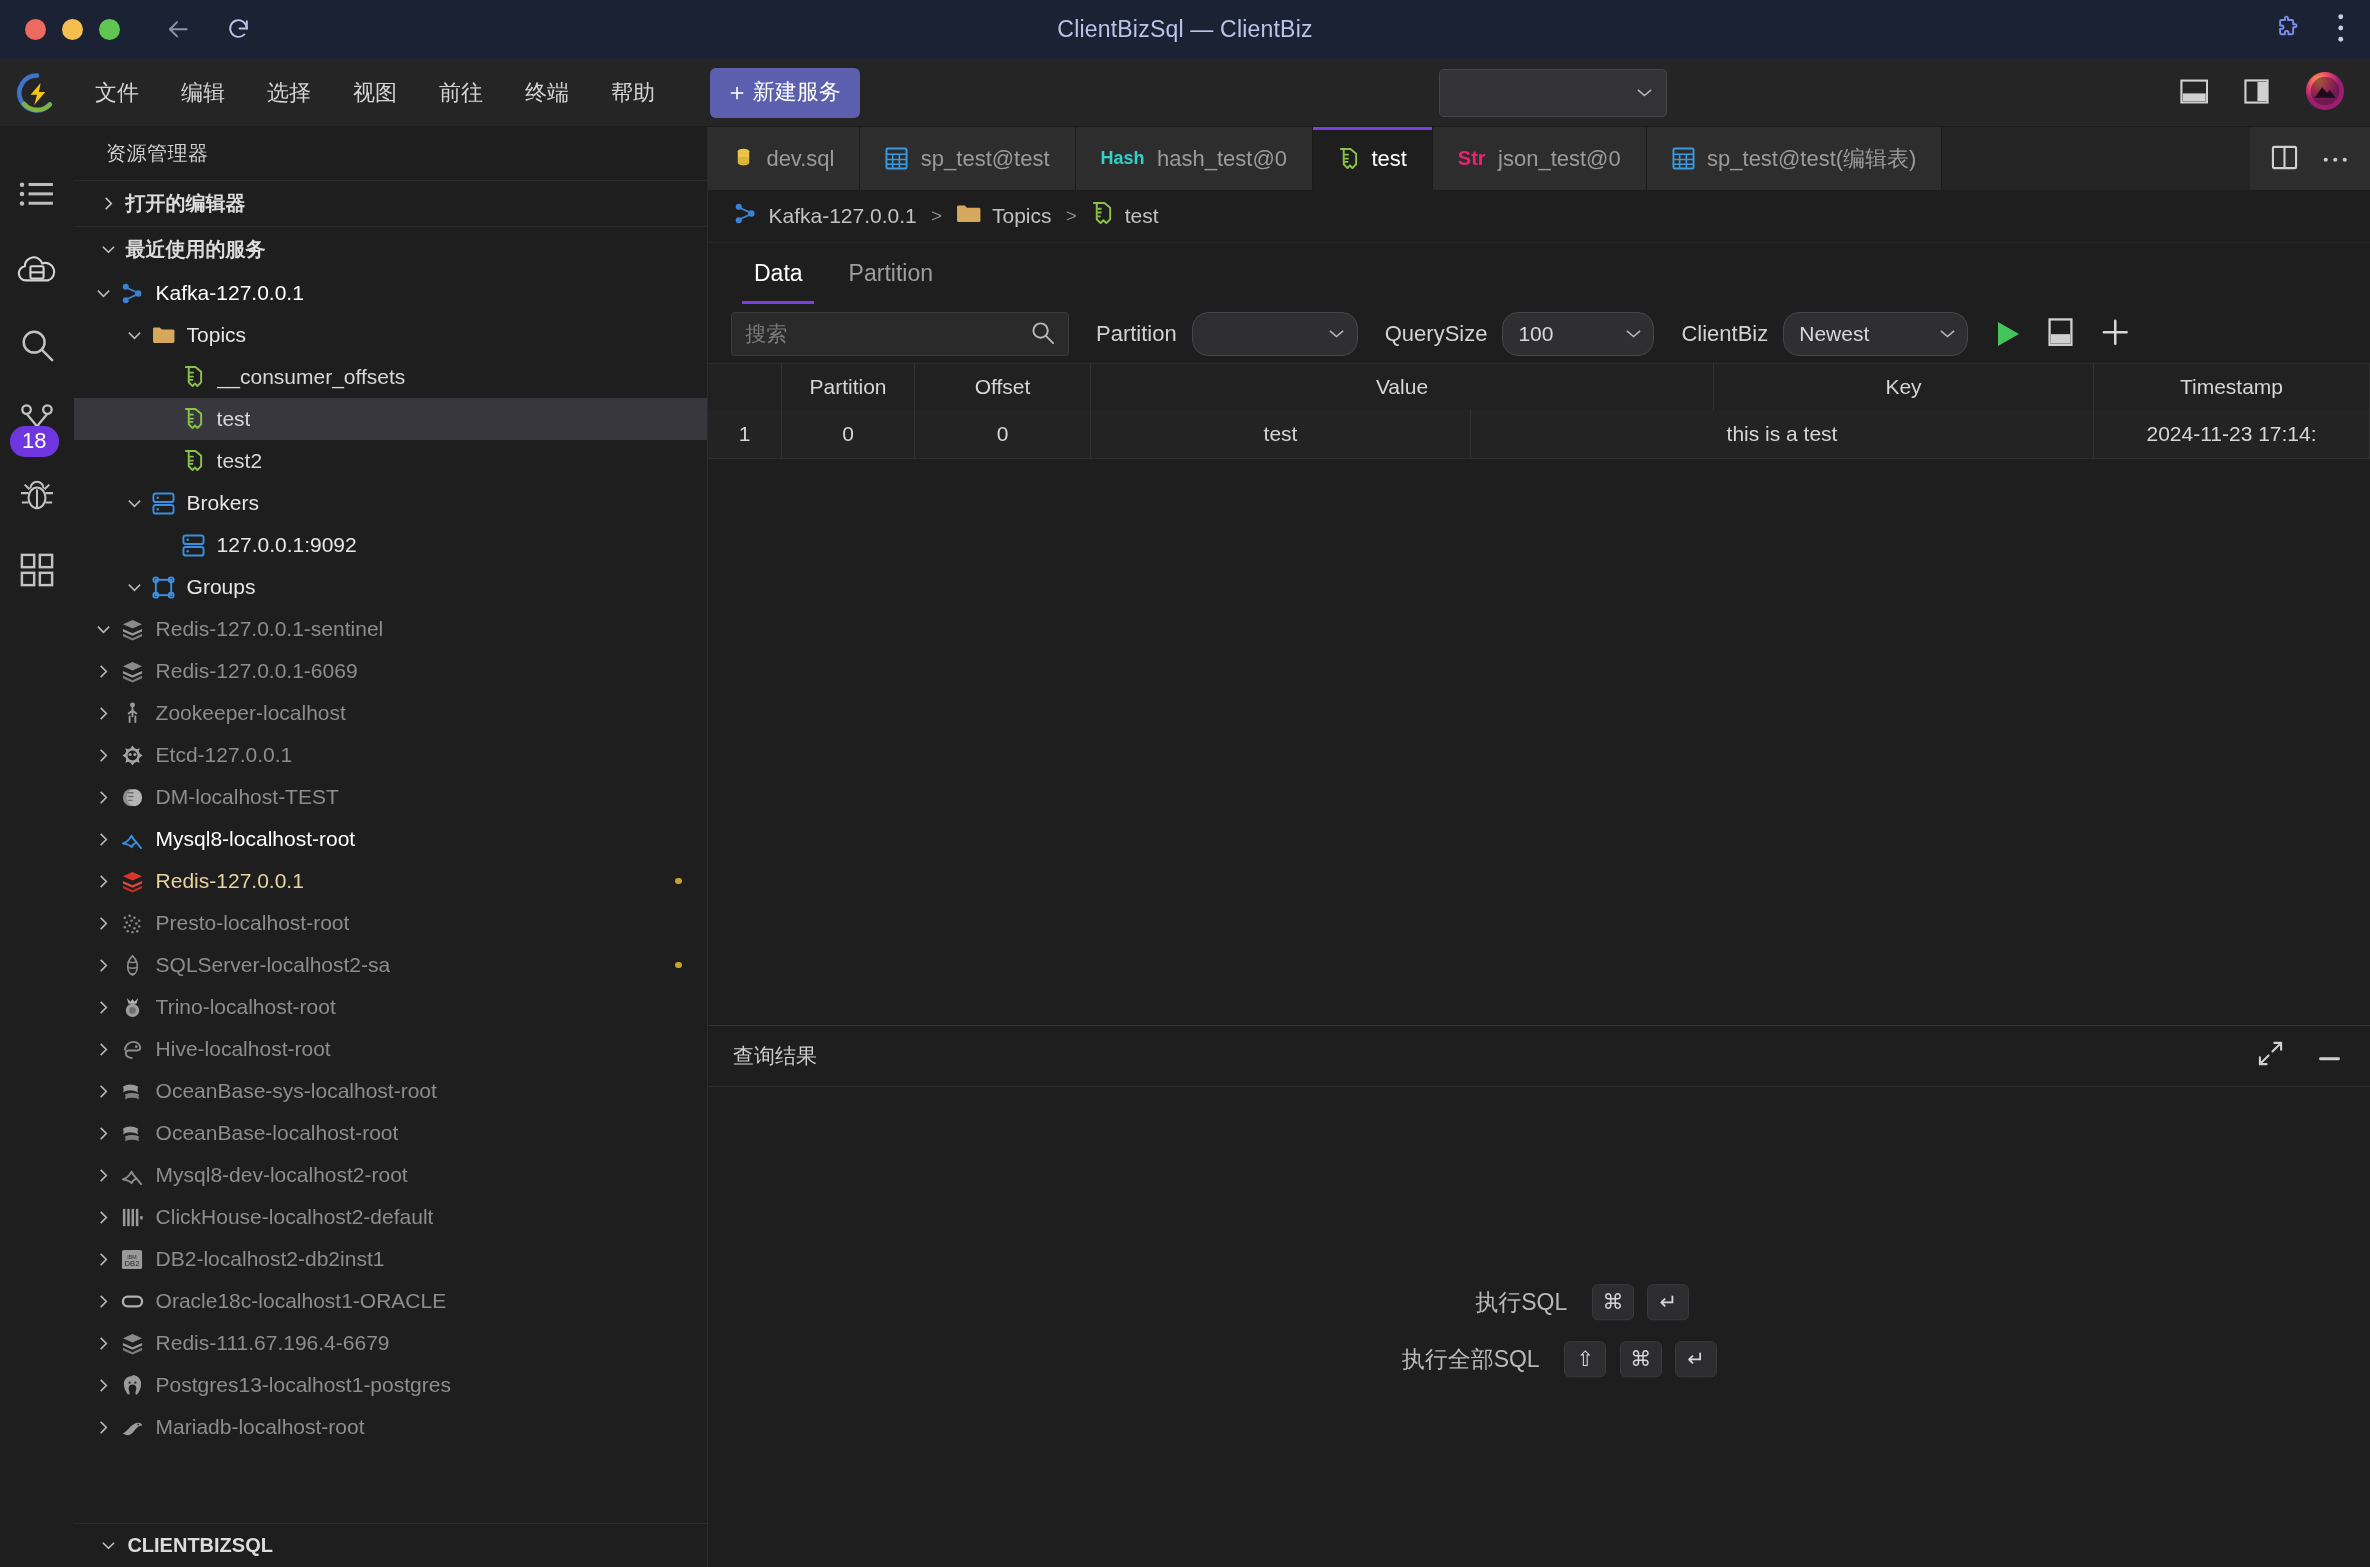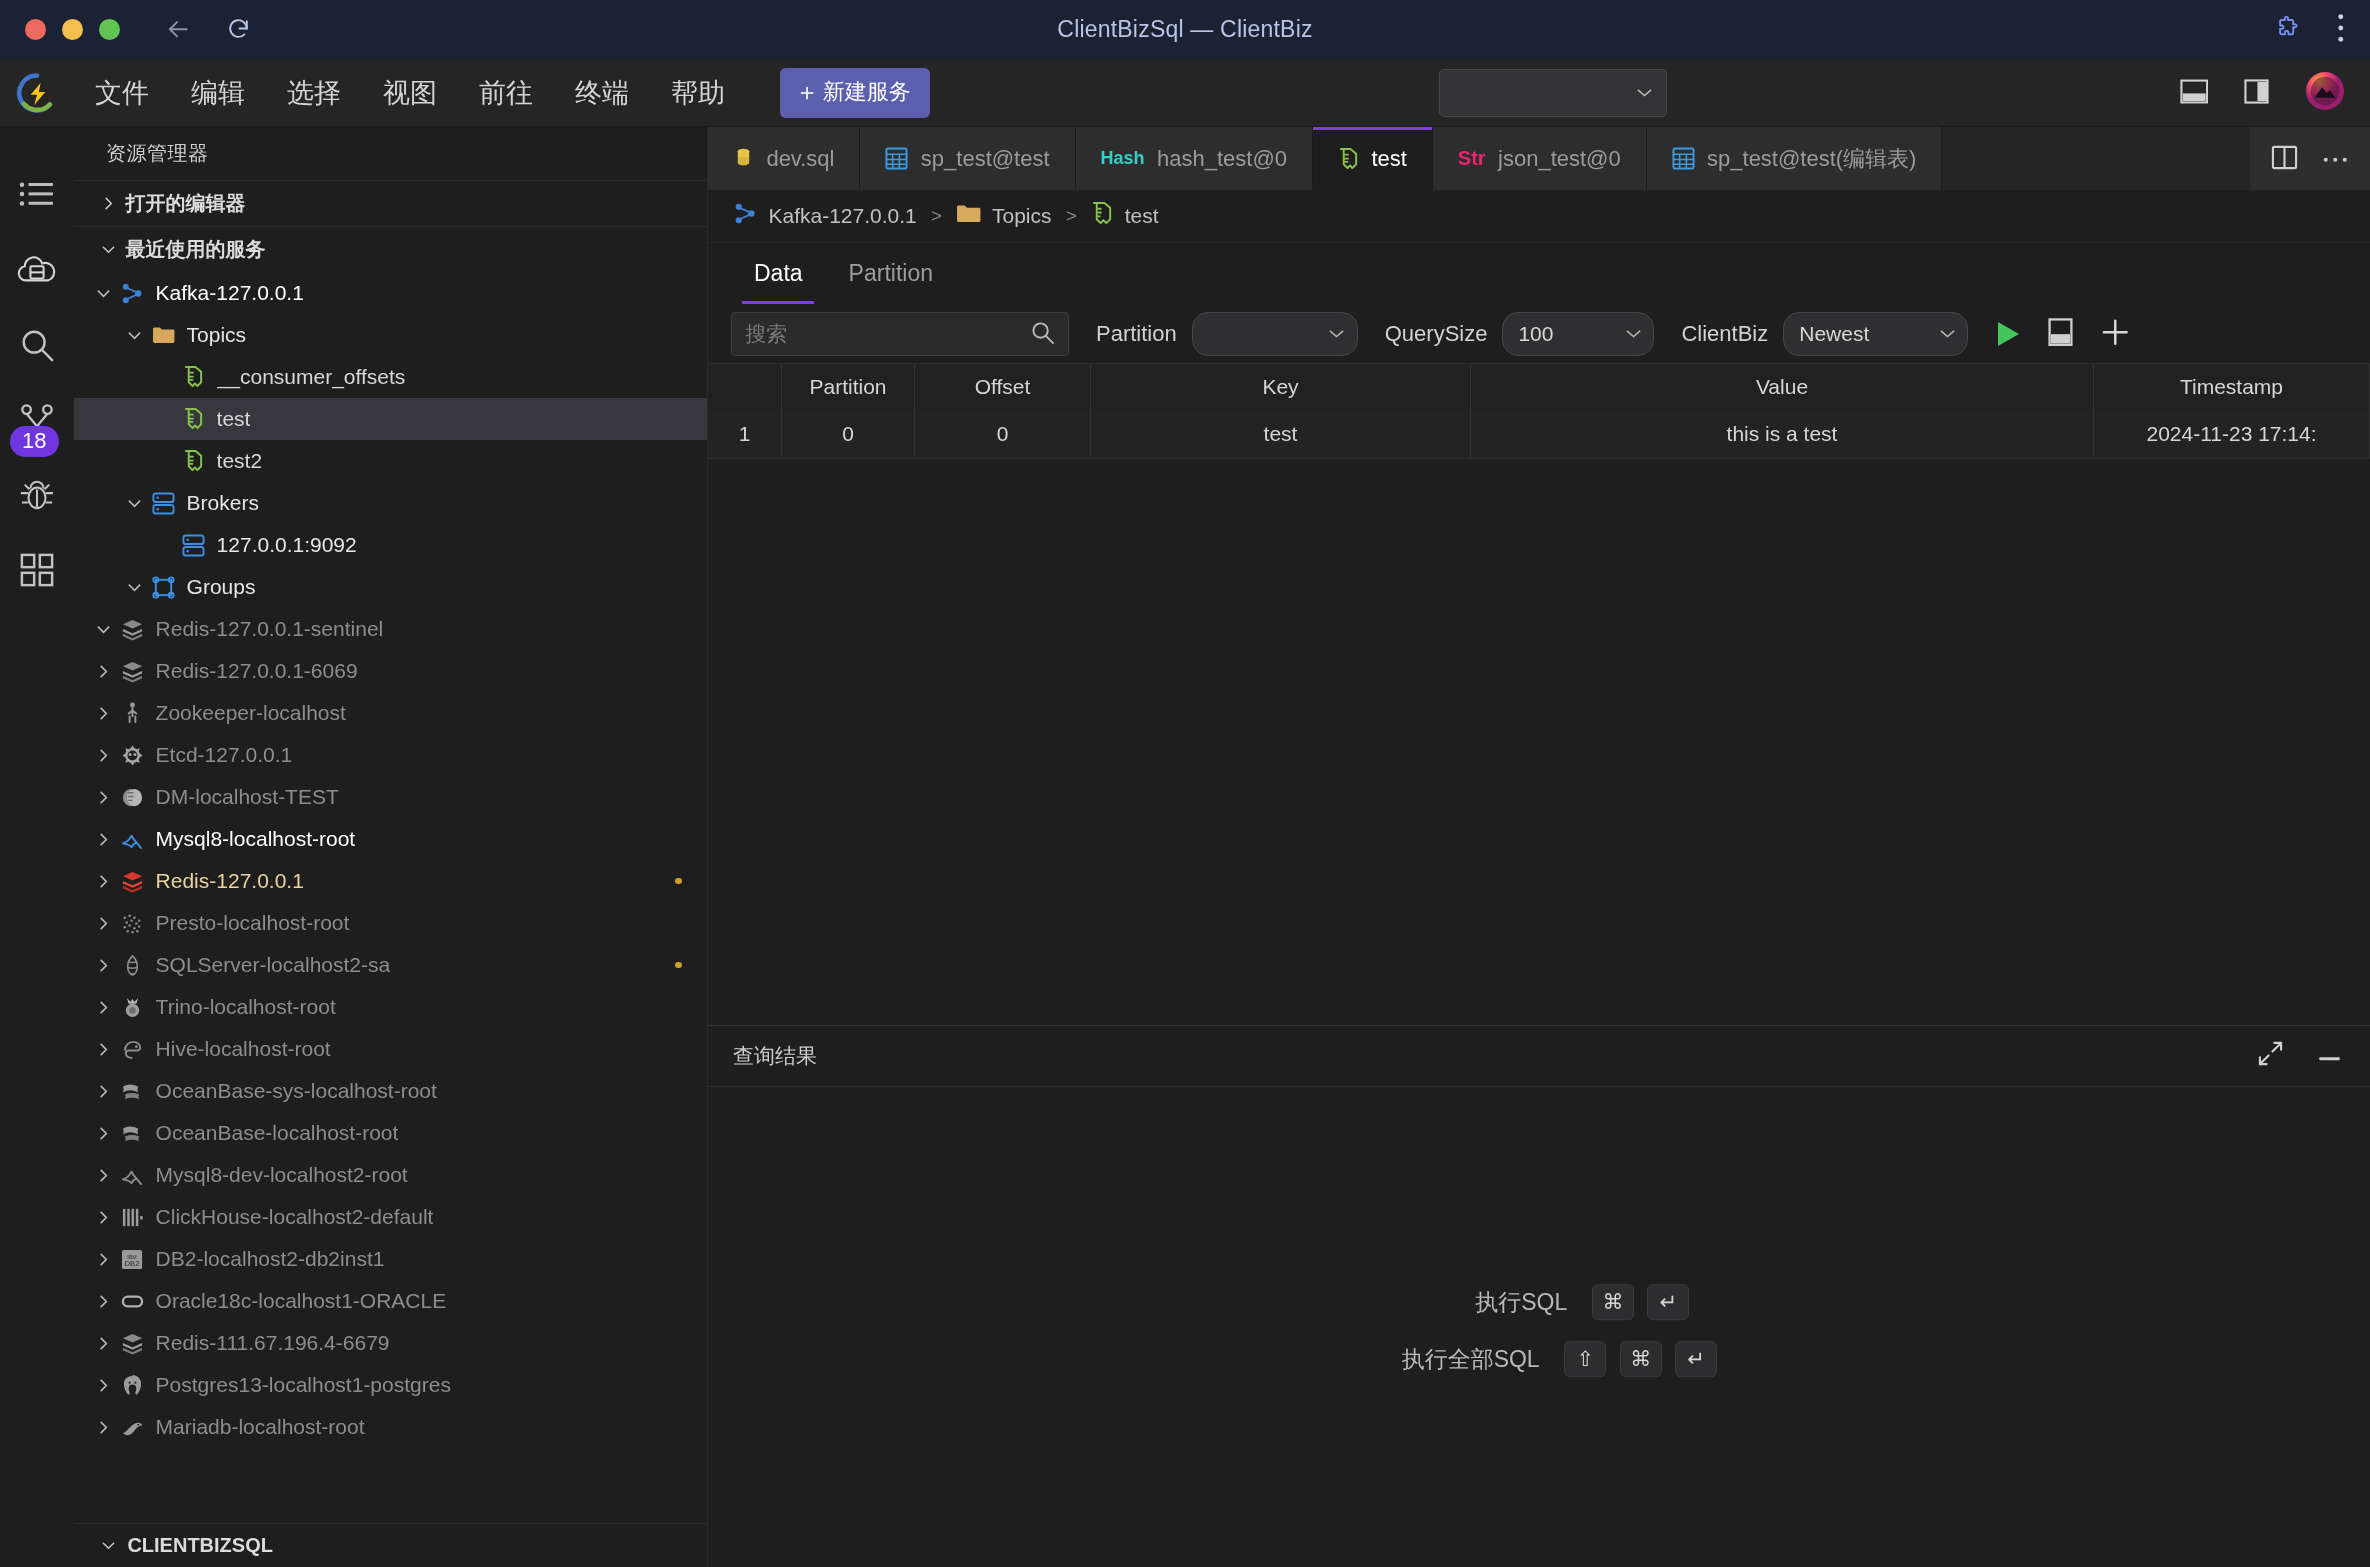--- a/index.html
+++ b/index.html
@@ -36,21 +36,21 @@
   
   .menubar {
     height: 68px; flex: 0 0 68px;
     background: #252526;
     display: flex; align-items: center;
     border-bottom: 1px solid #1b1b1c;
   }
   .logo-slot { width: 74px; display: flex; align-items: center; justify-content: center; }
   .menu-items { display: flex; align-items: center; gap: 0; }
   .menu-item {
-    font-size: 27px; color: #d4d4d4; padding: 5.7px 21px; cursor: default;
+    font-size: 22px; color: #d4d4d4; padding: 5.7px 21px; cursor: default;
   }
   .new-service-btn {
     margin-left: 34px;
     background: #5b5fad; color: #ffffff;
     font-size: 22px; border-radius: 5.7px;
     padding: 9.5px 19px 10.5px 15px;
     display: flex; align-items: center; gap: 3.8px;
     white-space: nowrap;
   }
   .new-service-btn .plus { font-size: 24px; font-weight: 400; line-height: 1; }
@@ -960,22 +960,22 @@
               </svg>
           </span>
         </div>
       </div>
 
       <div class="grid">
         <div class="grid-head">
           <div class="cell c-idx"></div>
           <div class="cell c-part">Partition</div>
           <div class="cell c-off">Offset</div>
+          <div class="cell c-val">Value</div>
           <div class="cell c-key">Key</div>
-          <div class="cell c-val">Value</div>
           <div class="cell c-ts">Timestamp</div>
         </div>
         <div class="grid-row">
           <div class="cell c-idx">1</div>
           <div class="cell c-part">0</div>
           <div class="cell c-off">0</div>
           <div class="cell c-key">test</div>
           <div class="cell c-val">this is a test</div>
           <div class="cell c-ts">2024-11-23 17:14:</div>
         </div>

